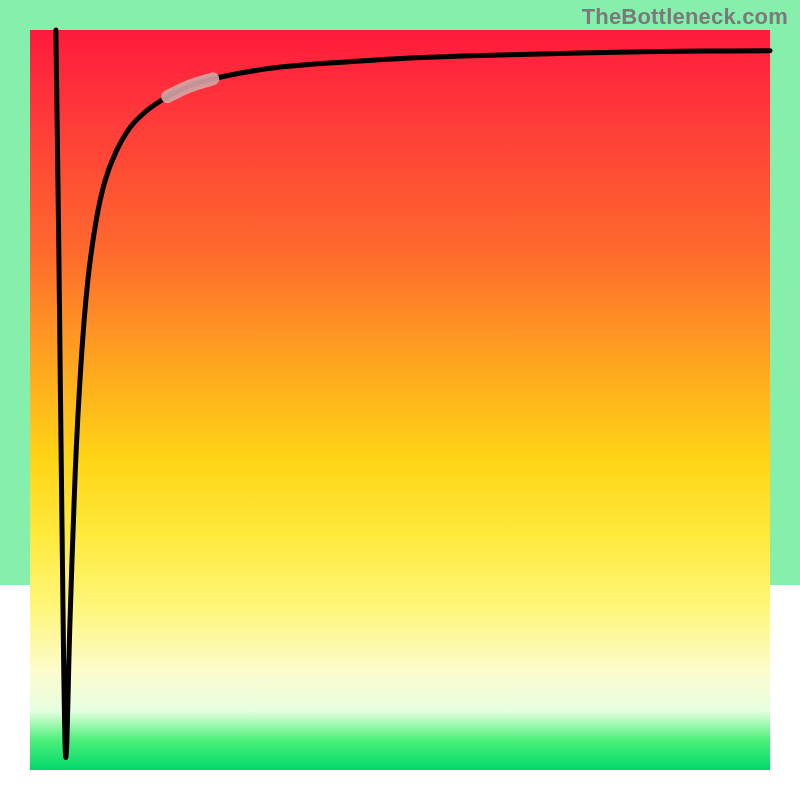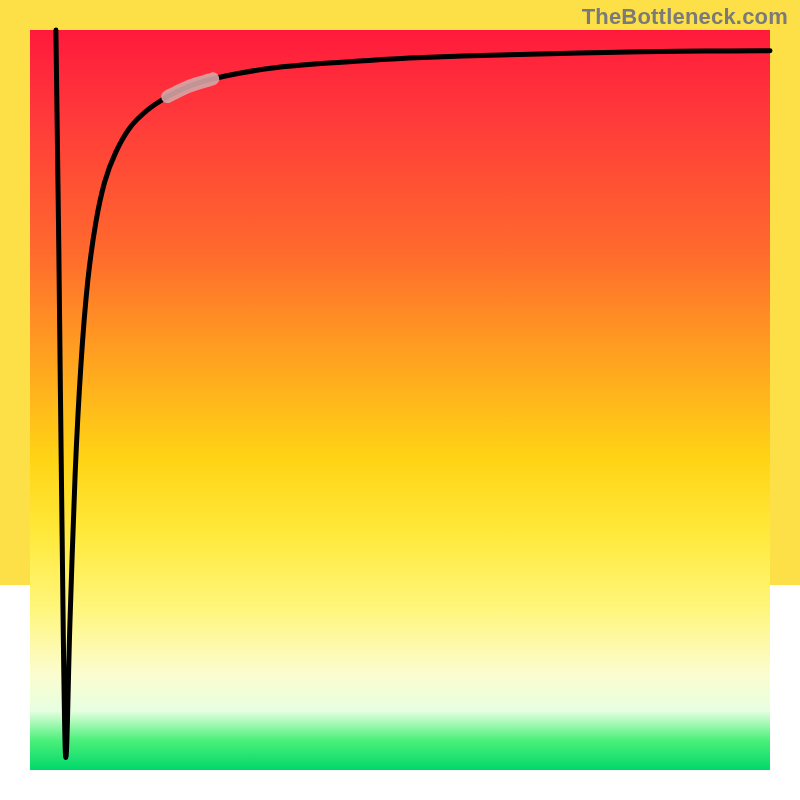--- a/index.html
+++ b/index.html
@@ -1,21 +1,21 @@
 <!DOCTYPE html>
 <html><head>
 <meta charset="utf-8">
 <style>
   * { margin: 0; padding: 0; box-sizing: border-box; }
   html, body { width: 800px; height: 800px; overflow: hidden; background: #fff; }
   .frame {
     position: relative;
     width: 800px;
     height: 585px;
-    background: #fde047;
+    background: #86efac;
     text-align: center;
   }
   .watermark {
     position: absolute;
     top: 4px;
     right: 12px;
     font-family: Arial, Helvetica, sans-serif;
     font-size: 22px;
     font-weight: 600;
     color: #7a7a7a;

